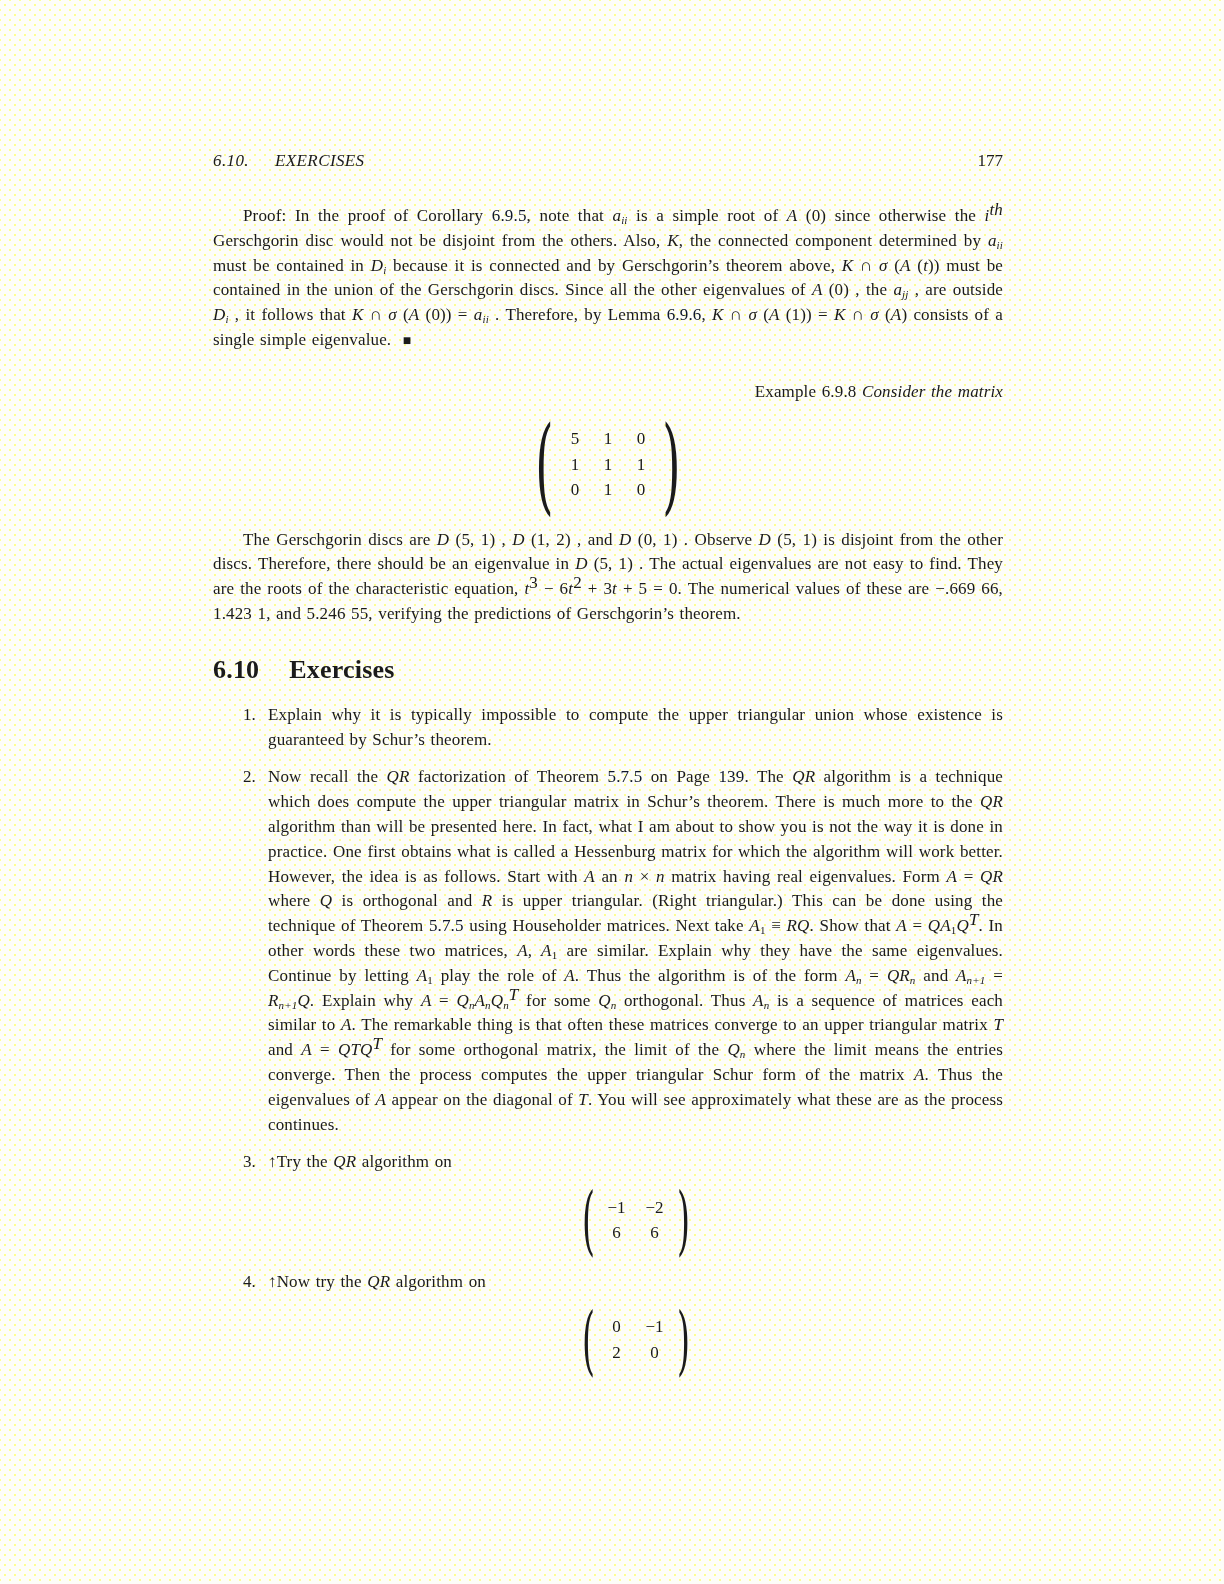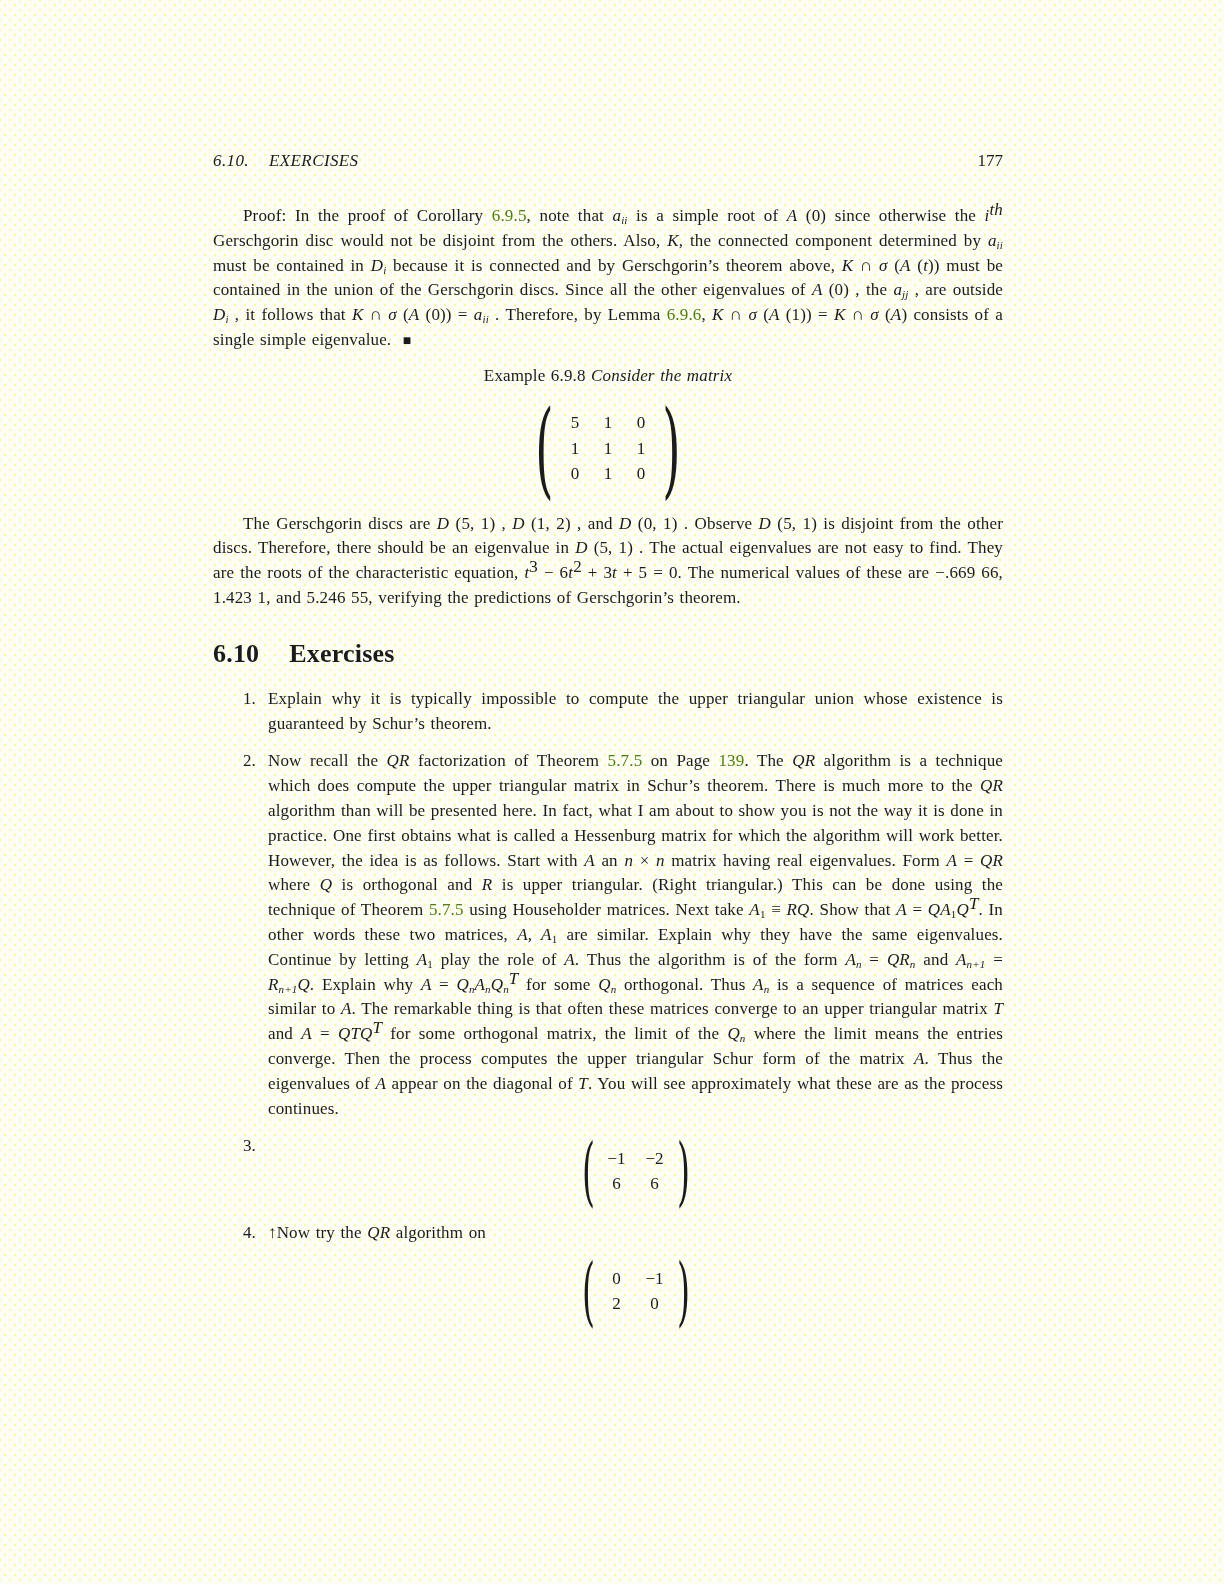--- a/index.html
+++ b/index.html
@@ -18,33 +18,33 @@
   .page {
     box-sizing: border-box;
     width: 1224px; height: 1584px;
     padding: 148px 221px 0 213px;
   }
   .running-header {
     display: flex; justify-content: space-between; align-items: baseline;
     font-size: 17px; line-height: 25px;
   }
   .running-left { font-style: italic; letter-spacing: 0.4px; }
-  .running-left .sec-num { margin-right: 20px; }
+  .running-left .sec-num { margin-right: 26px; }
   .para {
     margin: 0; text-align: justify;
     font-size: 17px; line-height: 24.8px;
     letter-spacing: 0.15px; word-spacing: 1.1px;
   }
   .proof-p  { margin-top: 31px; text-indent: 30px; }
-  .example-p{ margin-top: 10px; text-align: center; }
+  .example-p{ margin-top: 26px; text-align: right; }
   .gersch-p { margin-top: 11px; text-indent: 30px; }
   .b  { font-weight: normal; }
   .i  { font-style: italic; }
   .m  { font-style: italic; }
-  .link { color: #4d7c0f; cursor: pointer; }
+  .link { color: #0f172a; cursor: pointer; }
   .sup, .msup { font-size: 17px; vertical-align: 6px;  line-height: 0; }
   .sub, .msub { font-size: 11px; vertical-align: -3px; line-height: 0; }
   .msup, .msub { font-style: italic; }
   .qed { font-size: 14px; padding-left: 6px; }
   .display { display: flex; justify-content: center; margin: 8px 0 10px 0; }
   .matrix { display: inline-flex; align-items: center; }
   .paren {
     font-family: "DejaVu Serif", serif;
     display: inline-block; line-height: 1; font-weight: 400;
     transform: scaleX(0.45);
@@ -109,20 +109,21 @@
     </div>
 
     <div class="ex-item">
       <span class="ex-num">2.</span>
       <div class="ex-body para"><span>Now recall the </span><span class="m">QR</span><span> factorization of Theorem </span><span class="link">5.7.5</span><span> on Page </span><span class="link">139</span><span>.  The </span><span class="m">QR</span><span> algorithm is a technique which does compute the upper triangular matrix in Schur’s theorem. There is much more to the </span><span class="m">QR</span><span> algorithm than will be presented here.  In fact, what I am about to show you is not the way it is done in practice.  One first obtains what is called a Hessenburg matrix for which the algorithm will work better.  However, the idea is as follows.  Start with </span><span class="m">A</span><span> an </span><span class="m">n</span><span> × </span><span class="m">n</span><span> matrix having real eigenvalues.  Form </span><span class="m">A</span><span> = </span><span class="m">QR</span><span> where </span><span class="m">Q</span><span> is orthogonal and </span><span class="m">R</span><span> is upper triangular.  (Right triangular.)  This can be done using the technique of Theorem </span><span class="link">5.7.5</span><span> using Householder matrices.  Next take </span><span class="m">A</span><span class="sub">1</span><span> ≡ </span><span class="m">RQ</span><span>. Show that </span><span class="m">A</span><span> = </span><span class="m">QA</span><span class="sub">1</span><span class="m">Q</span><span class="msup">T</span><span>. In other words these two matrices, </span><span class="m">A, A</span><span class="sub">1</span><span> are similar.  Explain why they have the same eigenvalues.  Continue by letting </span><span class="m">A</span><span class="sub">1</span><span> play the role of </span><span class="m">A</span><span>. Thus the algorithm is of the form </span><span class="m">A</span><span class="msub">n</span><span> = </span><span class="m">QR</span><span class="msub">n</span><span> and </span><span class="m">A</span><span class="msub">n+1</span><span> = </span><span class="m">R</span><span class="msub">n+1</span><span class="m">Q</span><span>. Explain why </span><span class="m">A</span><span> = </span><span class="m">Q</span><span class="msub">n</span><span class="m">A</span><span class="msub">n</span><span class="m">Q</span><span class="msub">n</span><span class="msup">T</span><span> for some </span><span class="m">Q</span><span class="msub">n</span><span> orthogonal.  Thus </span><span class="m">A</span><span class="msub">n</span><span> is a sequence of matrices each similar to </span><span class="m">A</span><span>. The remarkable thing is that often these matrices converge to an upper triangular matrix </span><span class="m">T</span><span> and </span><span class="m">A</span><span> = </span><span class="m">QTQ</span><span class="msup">T</span><span> for some orthogonal matrix, the limit of the </span><span class="m">Q</span><span class="msub">n</span><span> where the limit means the entries converge.  Then the process computes the upper triangular Schur form of the matrix </span><span class="m">A</span><span>.  Thus the eigenvalues of </span><span class="m">A</span><span> appear on the diagonal of </span><span class="m">T</span><span>. You will see approximately what these are as the process continues.</span></div>
     </div>
 
     <div class="ex-item">
       <span class="ex-num">3.</span>
       <div class="ex-body">
+        <div class="para"><span>↑Try the </span><span class="m">QR</span><span> algorithm on</span></div>
         <div class="display">
           <span class="matrix">
             <span class="paren p2">(</span>
             <span class="cells cells2">
               <span class="mcell">−1</span>
               <span class="mcell">−2</span>
               <span class="mcell">6</span>
               <span class="mcell">6</span>
             </span>
             <span class="paren p2">)</span>

